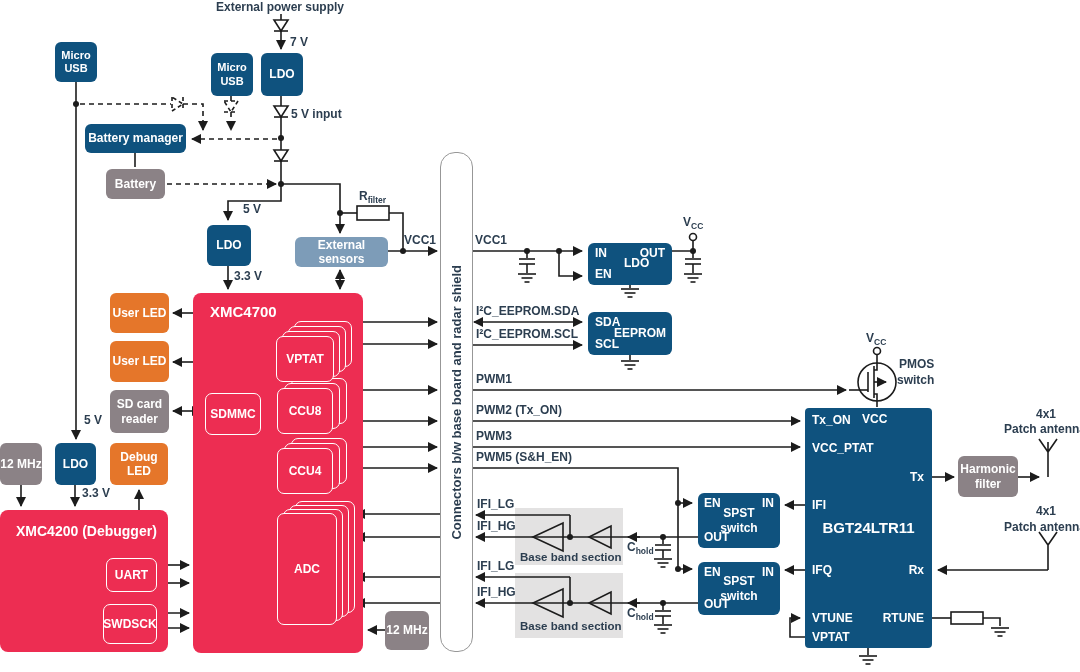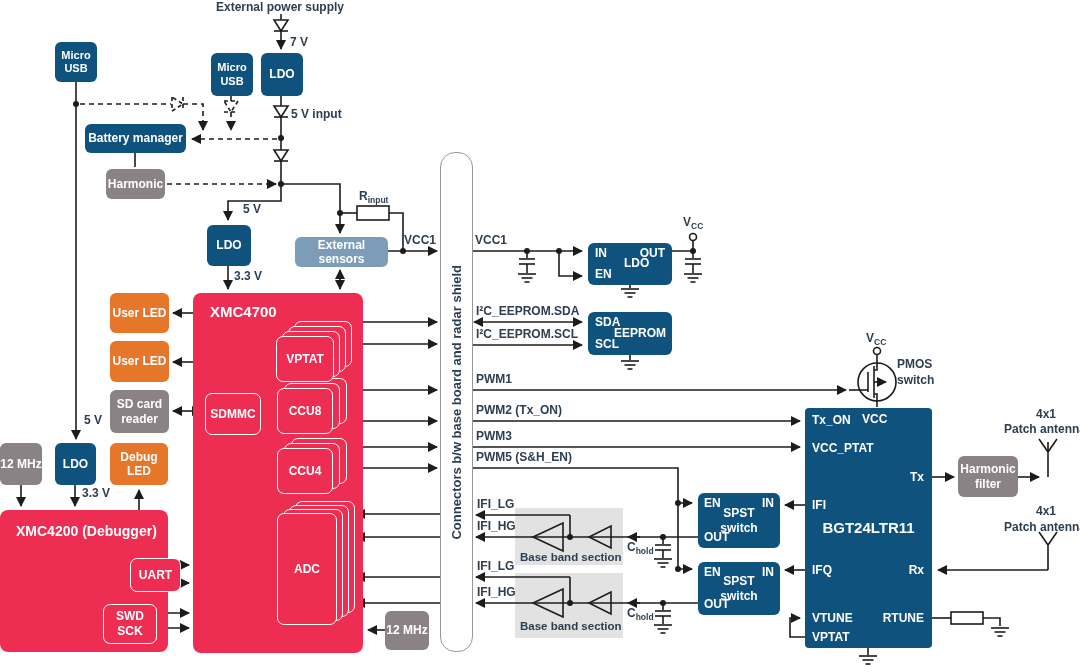--- a/index.html
+++ b/index.html
@@ -14,21 +14,21 @@
        line-height:1.2;display:flex;align-items:center;justify-content:center;text-align:center;}
   .db{background:#0f527e;}
   .gy{background:#8b8286;}
   .og{background:#e5762a;}
   .lb{background:#7d9cb8;}
   .redblk{position:absolute;z-index:3;background:#ed2d52;border-radius:8px;}
   .rtitle{position:absolute;color:#fff;font-weight:700;}
   .inner{position:absolute;border:1.6px solid #fff;border-radius:7px;background:#ed2d52;color:#fff;
          font-weight:700;font-size:12px;display:flex;align-items:center;justify-content:center;z-index:4;}
   .layer{position:absolute;border:1.6px solid #fff;border-radius:7px;background:#ed2d52;z-index:3;}
-  .lab{position:absolute;z-index:5;color:#2c3e50;font-size:12px;font-weight:700;white-space:nowrap;}
+  .lab{position:absolute;z-index:5;color:#2c3e50;font-size:12px;font-weight:700;white-space:nowrap;text-align:right;}
   .lab sub{font-size:8.5px;}
   .cx{transform:translateX(-50%);}
   .pin{position:absolute;color:#fff;font-weight:700;font-size:12px;white-space:nowrap;z-index:4;}
   .bb{position:absolute;z-index:1;background:#e3e2e2;}
   .connector{position:absolute;z-index:3;background:#fff;border:1.6px solid #979797;border-radius:15px;
              display:flex;align-items:center;justify-content:center;}
   .vtext{writing-mode:vertical-rl;transform:rotate(180deg);font-size:13px;font-weight:700;color:#2c3e50;white-space:nowrap;}
 </style>
 </head>
 <body>
@@ -223,21 +223,21 @@
     <circle class="dot" cx="663" cy="603" r="3"></circle>
   </svg>
 
   <div class="lab cx" style="left:280px;top:0px;">External power supply</div>
   <div class="lab" style="left:290px;top:35px;">7 V</div>
   <div class="lab" style="left:291px;top:107px;">5 V input</div>
   <div class="lab" style="left:243px;top:202px;">5 V</div>
   <div class="lab" style="left:234px;top:269px;">3.3 V</div>
   <div class="lab" style="left:84px;top:413px;">5 V</div>
   <div class="lab" style="left:82px;top:486px;">3.3 V</div>
-  <div class="lab" style="left:359px;top:189px;"><span>R</span><sub>input</sub></div>
+  <div class="lab" style="left:359px;top:189px;"><span>R</span><sub>filter</sub></div>
   <div class="lab" style="left:404px;top:233px;">VCC1</div>
 
   <div class="lab" style="left:475px;top:233px;">VCC1</div>
   <div class="lab" style="left:476px;top:304px;">I²C_EEPROM.SDA</div>
   <div class="lab" style="left:476px;top:327px;">I²C_EEPROM.SCL</div>
   <div class="lab" style="left:476px;top:372px;">PWM1</div>
   <div class="lab" style="left:476px;top:403px;">PWM2 (Tx_ON)</div>
   <div class="lab" style="left:476px;top:429px;">PWM3</div>
   <div class="lab" style="left:476px;top:450px;">PWM5 (S&amp;H_EN)</div>
   <div class="lab" style="left:477px;top:497px;">IFI_LG</div>
@@ -253,21 +253,21 @@
   <div class="lab" style="left:520px;top:620px;font-size:11.5px;">Base band section</div>
   <div class="lab cx" style="left:1046px;top:407px;">4x1</div>
   <div class="lab cx" style="left:1045px;top:422px;">Patch antenna</div>
   <div class="lab cx" style="left:1046px;top:504px;">4x1</div>
   <div class="lab cx" style="left:1045px;top:520px;">Patch antenna</div>
 
   <div class="blk db" style="left:55px;top:42px;width:42px;height:40px;font-size:11px;">Micro USB</div>
   <div class="blk db" style="left:211px;top:53px;width:42px;height:43px;font-size:11px;">Micro USB</div>
   <div class="blk db" style="left:261px;top:53px;width:42px;height:43px;">LDO</div>
   <div class="blk db" style="left:85px;top:124px;width:101px;height:29px;">Battery manager</div>
-  <div class="blk gy" style="left:106px;top:169px;width:59px;height:30px;">Harmonic</div>
+  <div class="blk gy" style="left:106px;top:169px;width:59px;height:30px;">Battery</div>
   <div class="blk db" style="left:207px;top:225px;width:44px;height:41px;">LDO</div>
   <div class="blk lb" style="left:295px;top:237px;width:93px;height:30px;">External sensors</div>
 
   <div class="blk og" style="left:110px;top:293px;width:59px;height:40px;">User LED</div>
   <div class="blk og" style="left:110px;top:341px;width:59px;height:41px;">User LED</div>
   <div class="blk gy" style="left:110px;top:390px;width:59px;height:43px;">SD card reader</div>
   <div class="blk og" style="left:110px;top:443px;width:58px;height:42px;">Debug LED</div>
   <div class="blk gy" style="left:0px;top:443px;width:42px;height:42px;">12 MHz</div>
   <div class="blk db" style="left:55px;top:443px;width:41px;height:42px;">LDO</div>
 
@@ -293,22 +293,22 @@
   <div class="layer" style="left:295px;top:501px;width:58px;height:110px;"></div>
   <div class="layer" style="left:289px;top:505px;width:58px;height:110px;"></div>
   <div class="layer" style="left:283px;top:509px;width:58px;height:110px;"></div>
   <div class="inner" style="left:277px;top:513px;width:58px;height:110px;">ADC</div>
 
   <div class="blk gy" style="left:385px;top:611px;width:44px;height:39px;z-index:4;">12 MHz</div>
 
   <div class="redblk" style="left:0px;top:510px;width:168px;height:142px;">
     <div class="rtitle" style="left:16px;top:13px;font-size:14px;">XMC4200 (Debugger)</div>
   </div>
-  <div class="inner" style="left:106px;top:558px;width:49px;height:32px;margin-left:24px;">UART</div>
-  <div class="inner" style="left:103px;top:604px;width:52px;height:38px;flex-direction:column;line-height:1.25;">
+  <div class="inner" style="left:106px;top:558px;width:49px;height:32px;">UART</div>
+  <div class="inner" style="left:103px;top:604px;width:52px;height:38px;flex-direction:row;line-height:1.25;">
     <span>SWD</span>
     <span>SCK</span>
   </div>
 
   <div class="connector" style="left:440px;top:152px;width:31px;height:498px;">
     <span class="vtext">Connectors b/w base board and radar shield</span>
   </div>
 
   <div class="blk db" style="left:588px;top:243px;width:84px;height:42px;">
     <span class="pin" style="left:7px;top:3px;">IN</span>

